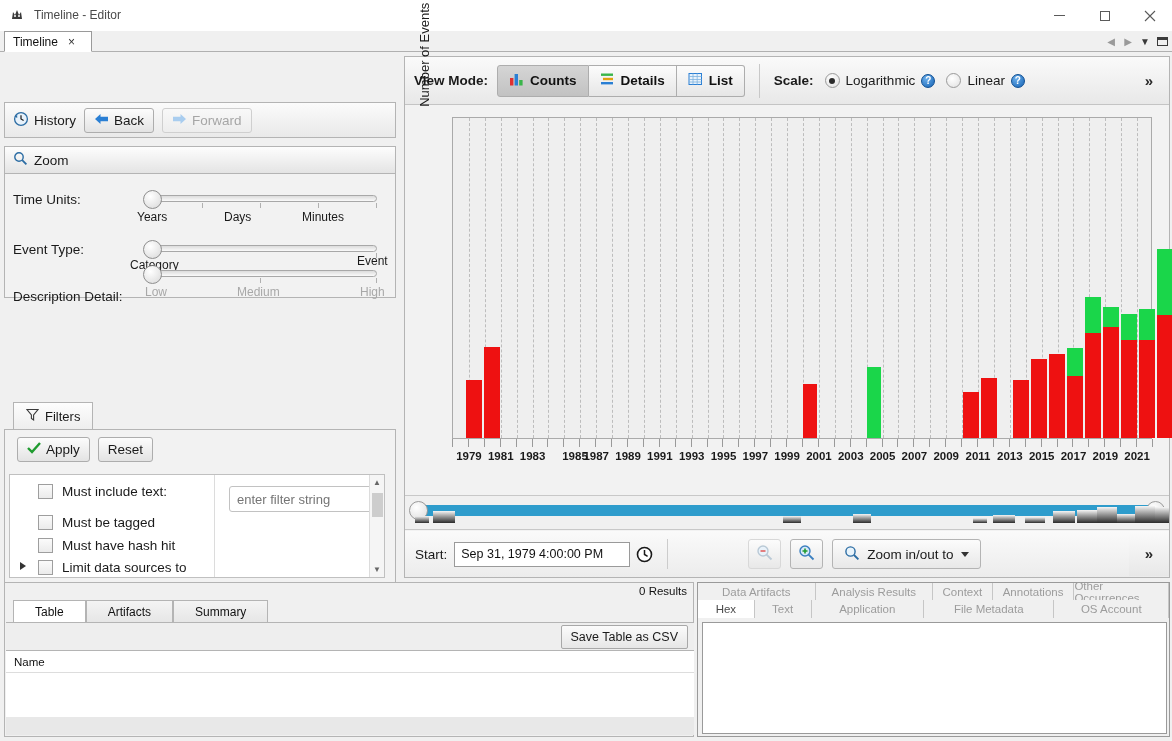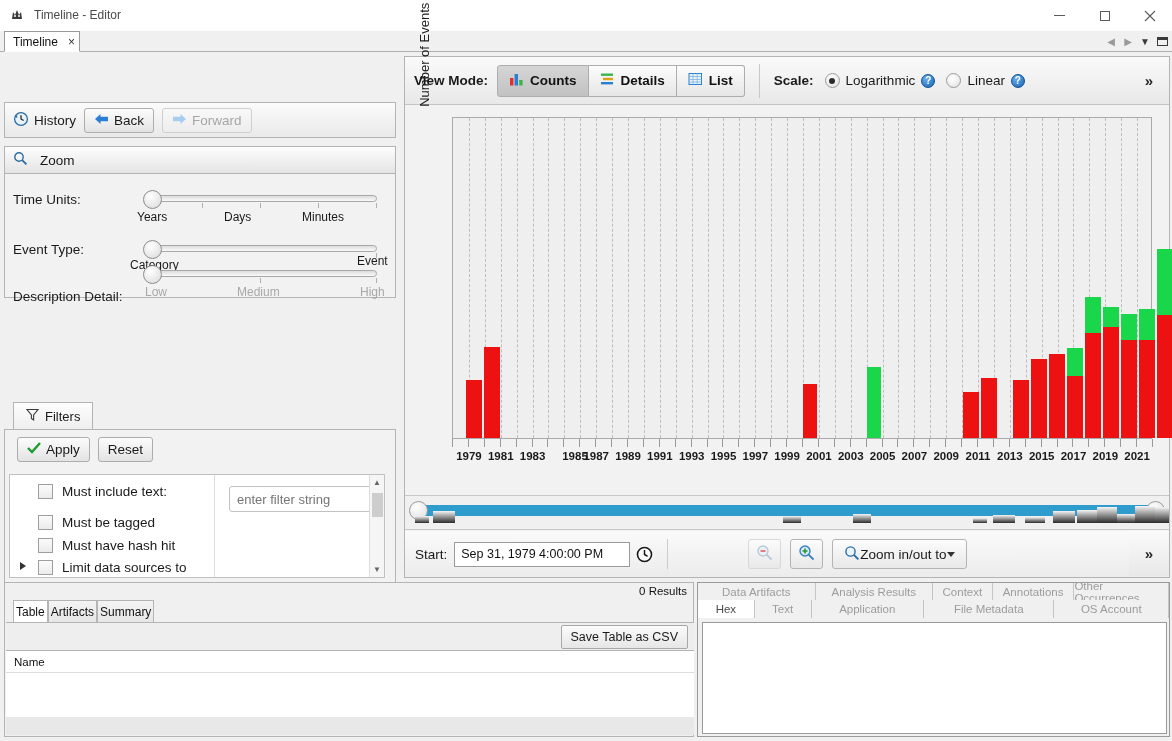--- a/index.html
+++ b/index.html
@@ -31,21 +31,21 @@
   .win-max-sq { width: 10px; height: 10px; border: 1px solid #5a5a5a; }
 
   
   .tabbar {
     position: absolute; top: 31px; left: 0; width: 1172px; height: 21px;
     background: #f0f0f0; border-bottom: 1px solid #b0b0b0;
   }
   .doc-tab {
     position: absolute; left: 4px; top: 0px; height: 21px;
     background: #ffffff; border: 1px solid #9a9a9a; border-bottom: 1px solid #fff;
-    padding: 0 4px 0 8px; display: flex; align-items: center; gap: 10px;
+    padding: 0 16px 0 8px; display: flex; align-items: center; gap: 10px;
     font-size: 12px; color: #111;
   }
   .doc-tab .x { font-size: 12px; color: #333; }
   .tab-navs { position: absolute; right: 3px; top: 2px; display: flex; gap: 3px; align-items: center; }
   .tab-nav { width: 14px; height: 16px; display: flex; align-items: center; justify-content: center; color: #9a9a9a; font-size: 10px; }
   .tab-nav.dark { color: #3a3a3a; }
   .tab-nav-sq { width: 11px; height: 9px; border: 1.5px solid #3a3a3a; border-top-width: 3px; }
 
   
   .leftpanel { position: absolute; left: 0; top: 52px; width: 400px; height: 527px; background: #f0f0f0; }
@@ -74,21 +74,21 @@
     background: linear-gradient(to bottom,#fcfcfc,#e3e3e3);
     border: 1px solid #adadad; border-radius: 3px;
     padding: 4px 9px; font-size: 13.5px; display: flex; align-items: center; gap: 5px;
     color: #1a1a1a;
   }
   .btn3d.disabled { color: #a6a6a6; border-color: #cfcfcf; background: linear-gradient(to bottom,#f8f8f8,#ededed); }
 
   .sect-hdr {
     background: linear-gradient(to bottom,#fdfdfd,#e4e4e4);
     border: 1px solid #b4b4b4; border-bottom: none;
-    height: 27px; display: flex; align-items: center; padding-left: 8px; gap: 12px;
+    height: 27px; display: flex; align-items: center; padding-left: 8px; gap: 6px;
     font-size: 13.5px;
   }
   .zoom-sect { position: absolute; left: 4px; top: 94px; width: 392px; height: 152px; }
   .zoom-body {
     border: 1px solid #b4b4b4; background: #f2f2f2; height: 125px;
     position: relative;
   }
   .slider-row { position: absolute; left: 0; width: 100%; }
   .sl-label { position: absolute; left: 8px; font-size: 13.5px; color: #1a1a1a; }
   .sl-track {
@@ -222,30 +222,30 @@
   .sep-v { width: 1px; height: 30px; background: #ccc; margin: 0 14px; }
   .rbtn {
     width: 33px; height: 30px; border: 1px solid #b4b4b4; border-radius: 3px;
     background: linear-gradient(to bottom,#fcfcfc,#e8e8e8);
     display: flex; align-items: center; justify-content: center;
   }
   .rbtn.dis { border-color: #d8d8d8; }
   .zoomto {
     height: 30px; border: 1px solid #b4b4b4; border-radius: 3px;
     background: linear-gradient(to bottom,#fcfcfc,#e8e8e8);
-    display: flex; align-items: center; padding: 0 11px; font-size: 13.5px;
+    display: flex; align-items: center; gap: 7px; padding: 0 11px; font-size: 13.5px;
   }
   .caret-d { width: 0; height: 0; border-left: 4.5px solid transparent; border-right: 4.5px solid transparent; border-top: 5px solid #333; }
 
   
   .resultpanel { position: absolute; left: 4px; top: 582px; width: 690px; height: 155px;
     background: #f0f0f0; border: 1px solid #b4b4b4; }
   .res-count { position: absolute; right: 6px; top: 2px; font-size: 11.5px; color: #111; }
   .res-tabs { position: absolute; left: 8px; top: 17px; display: flex; }
-  .res-tab { height: 22px; padding: 0 2px; display: flex; align-items: center;
+  .res-tab { height: 22px; padding: 0 21px; display: flex; align-items: center;
     font-size: 12px; border: 1px solid #b4b4b4; border-bottom: none;
     background: linear-gradient(to bottom,#f4f4f4,#e6e6e6); color: #111; }
   .res-tab.active { background: #fff; }
   .res-toolbar { position: absolute; left: 1px; top: 39px; width: 688px; height: 28px;
     background: #eeeeee; border-top: 1px solid #b4b4b4; }
   .csvbtn { position: absolute; right: 6px; top: 2px; height: 24px; padding: 0 9px;
     display: flex; align-items: center; font-size: 12.5px;
     border: 1px solid #a8a8a8; border-radius: 2px;
     background: linear-gradient(to bottom,#fbfbfb,#e6e6e6); }
   .tablearea { position: absolute; left: 1px; top: 67px; width: 688px; height: 68px; background: #fff;

